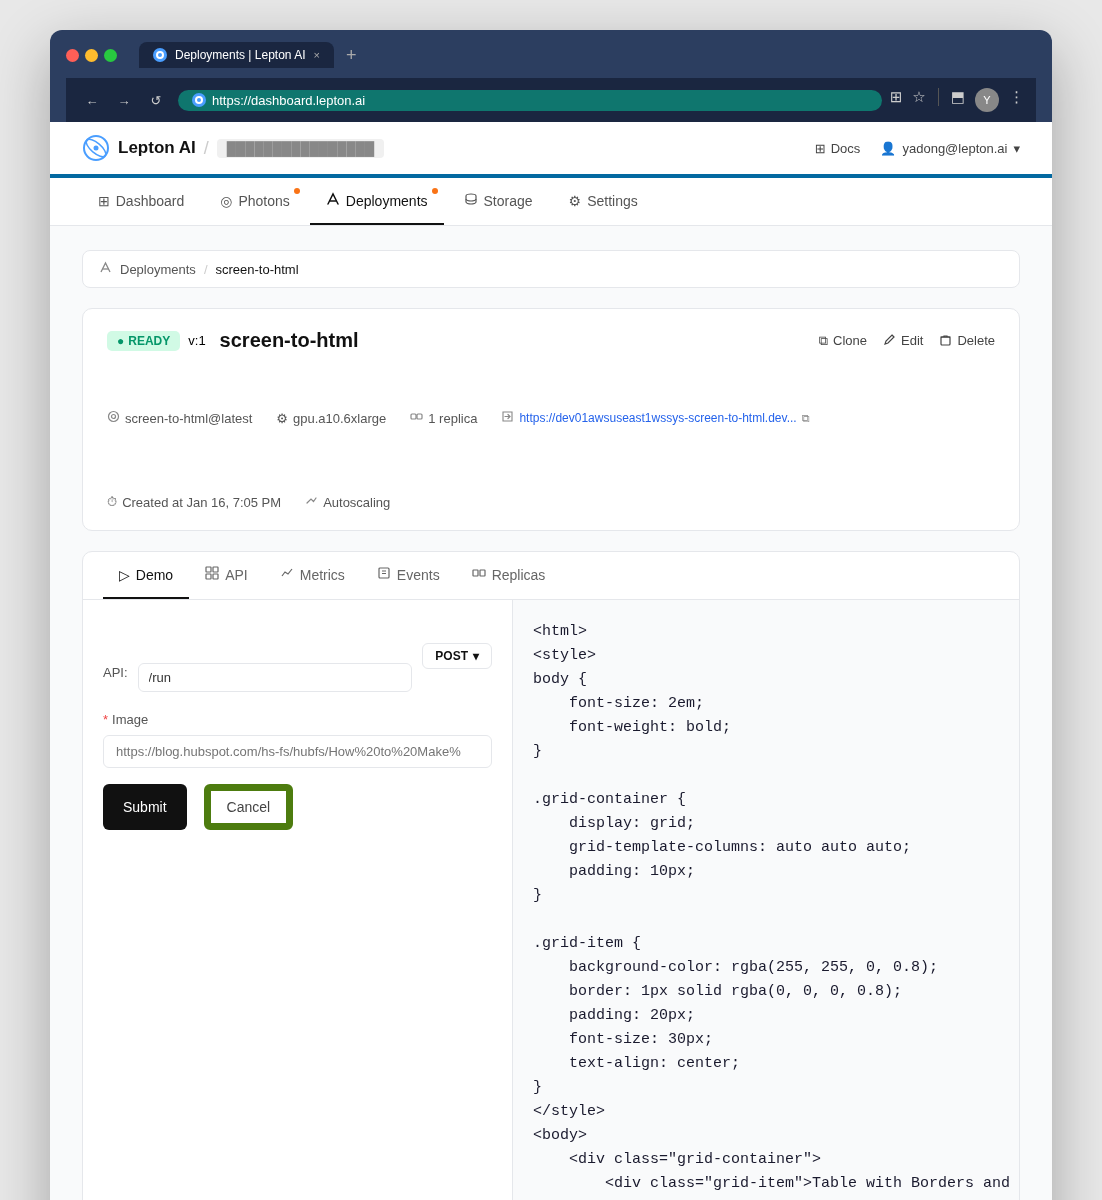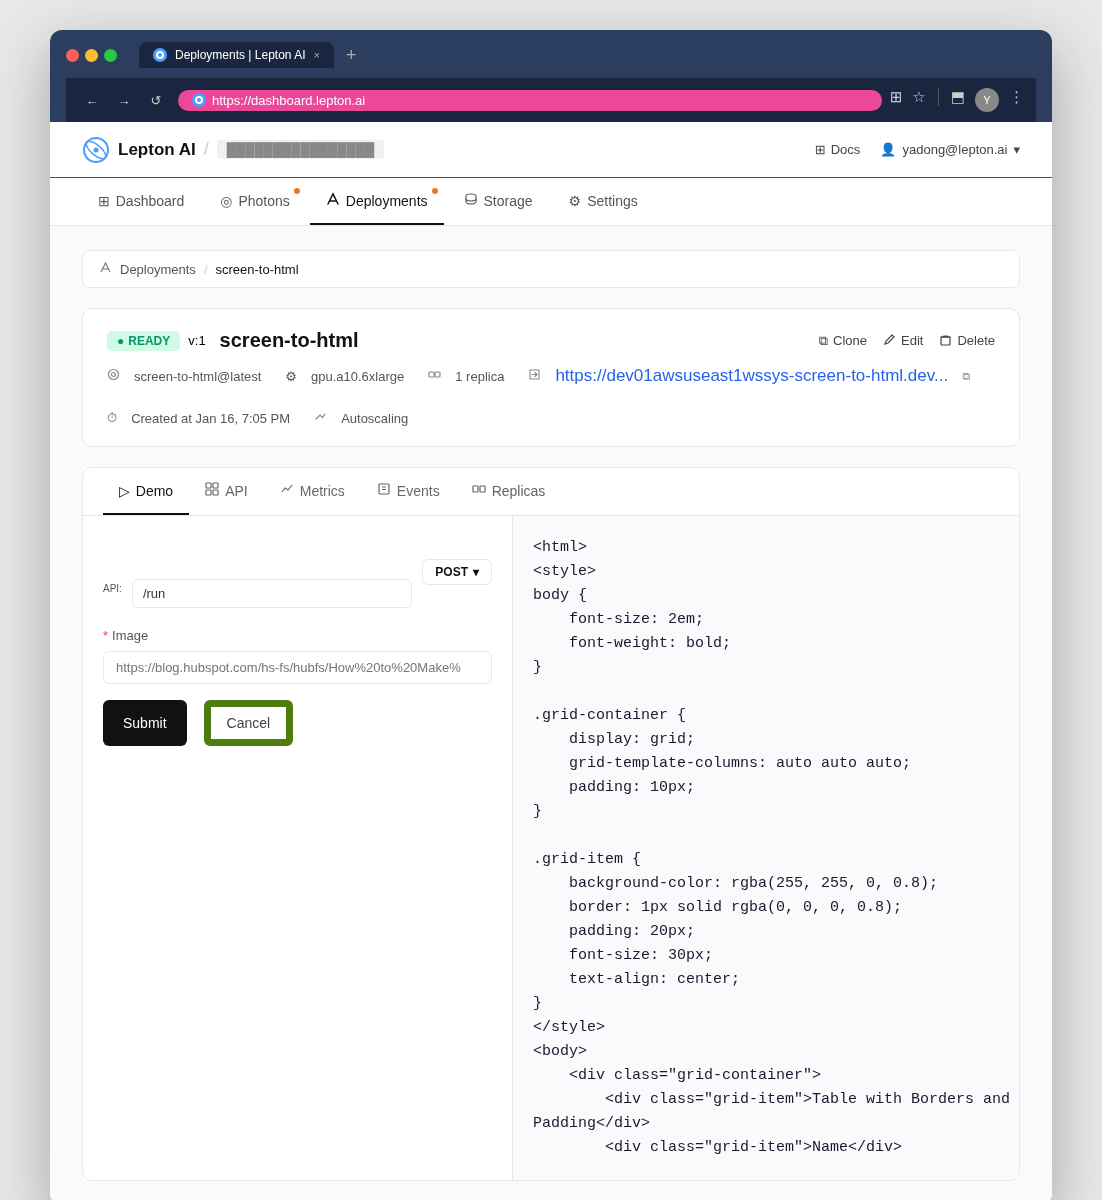--- a/index.html
+++ b/index.html
@@ -107,21 +107,21 @@
       display: flex;
       align-items: center;
       justify-content: center;
       color: #ccc;
       cursor: pointer;
       font-size: 13px;
     }
 
     .address-bar {
       flex: 1;
-      background: #ec4899;
+      background: #0f766e;
       border-radius: 20px;
       padding: 3px 14px;
       display: flex;
       align-items: center;
       gap: 6px;
     }
 
     .address-favicon {
       width: 14px;
       height: 14px;
@@ -152,21 +152,21 @@
 
     
     .app-content {
       background: #fff;
       min-height: 900px;
     }
 
     
     .app-header {
       background: #fff;
-      border-bottom: 1px solid #0369a1;
+      border-bottom: 4px solid #0369a1;
       padding: 0 32px;
       display: flex;
       align-items: center;
       height: 56px;
     }
 
     .app-logo {
       display: flex;
       align-items: center;
       gap: 8px;
@@ -342,23 +342,24 @@
     .deployment-meta {
       display: flex;
       gap: 24px;
       align-items: center;
       flex-wrap: wrap;
     }
 
     .meta-item {
       display: flex;
       align-items: center;
-      gap: 14px;
+      gap: 5px;
       font-size: 13px;
       color: #555;
+      margin-top: 44px;
     }
 
     .url-link {
       color: #2563eb;
       font-size: 12px;
     }
 
     
     .demo-panel {
       background: #fff;
@@ -404,21 +405,21 @@
     }
 
     .api-row {
       display: flex;
       align-items: center;
       gap: 10px;
       margin-bottom: 20px;
     }
 
     .api-label {
-      font-size: 10px;
+      font-size: 13px;
       color: #555;
       font-weight: 500;
       margin-top: 33px;
     }
 
     .api-input {
       flex: 1;
       border: 1px solid #e5e7eb;
       border-radius: 6px;
       padding: 6px 10px;
@@ -689,21 +690,21 @@
             </span>
             <span>1 replica</span>
           </div>
           <div class="meta-item">
             <span>
               <svg width="13" height="13" viewBox="0 0 13 13" fill="none">
                   <path d="M4 6.5H9M7 4.5L9 6.5L7 8.5" stroke="#888" stroke-width="1.2" stroke-linecap="round"></path>
                   <path d="M2 2H11V11H2V2Z" stroke="#888" stroke-width="1.1" rx="1"></path>
                 </svg>
             </span>
-            <span class="url-link" style="font-size:17px">https://dev01awsuseast1wssys-screen-to-html.dev...</span>
+            <span class="url-link" style="font-size:12px">https://dev01awsuseast1wssys-screen-to-html.dev...</span>
             <span style="cursor:pointer;color:#888;font-size:11px">⧉</span>
           </div>
           <div class="meta-item">
             <span>⏱</span>
             <span>Created at Jan 16, 7:05 PM</span>
           </div>
           <div class="meta-item">
             <span>
               <svg width="13" height="13" viewBox="0 0 13 13" fill="none">
                   <path d="M2 9L6 5L8.5 7.5L11 4" stroke="#888" stroke-width="1.2" stroke-linecap="round"></path>

